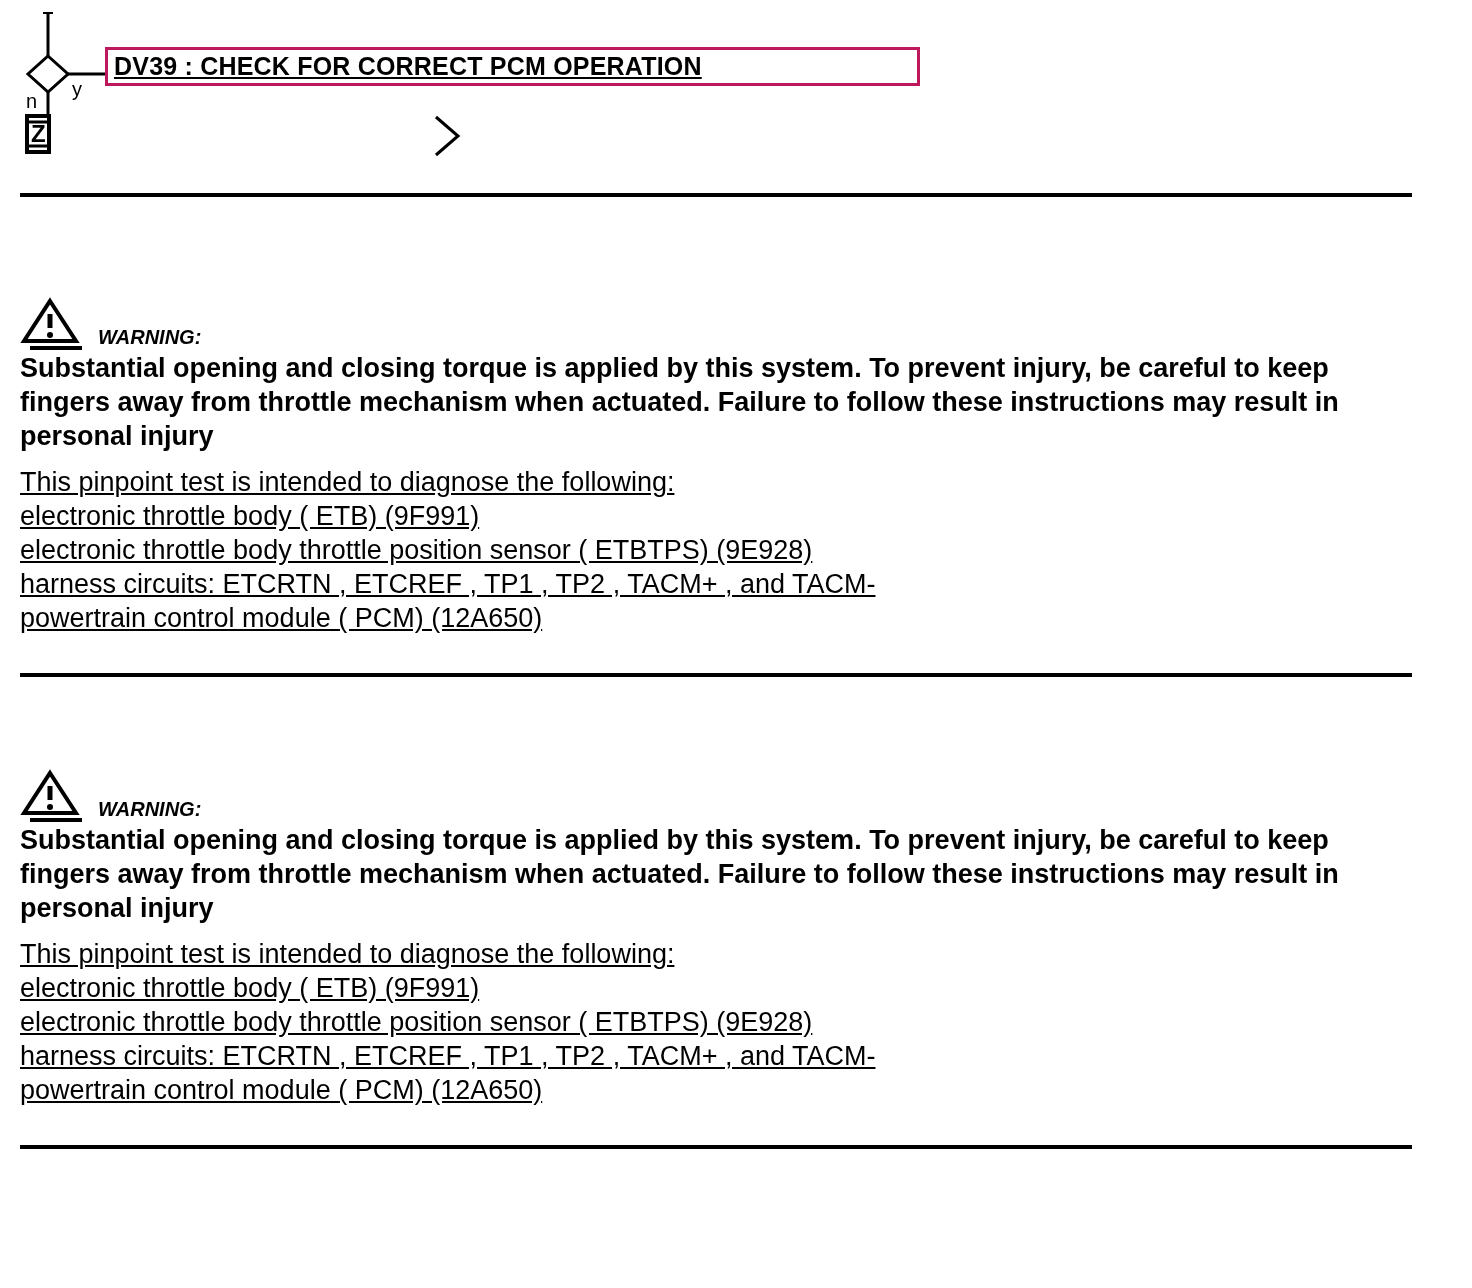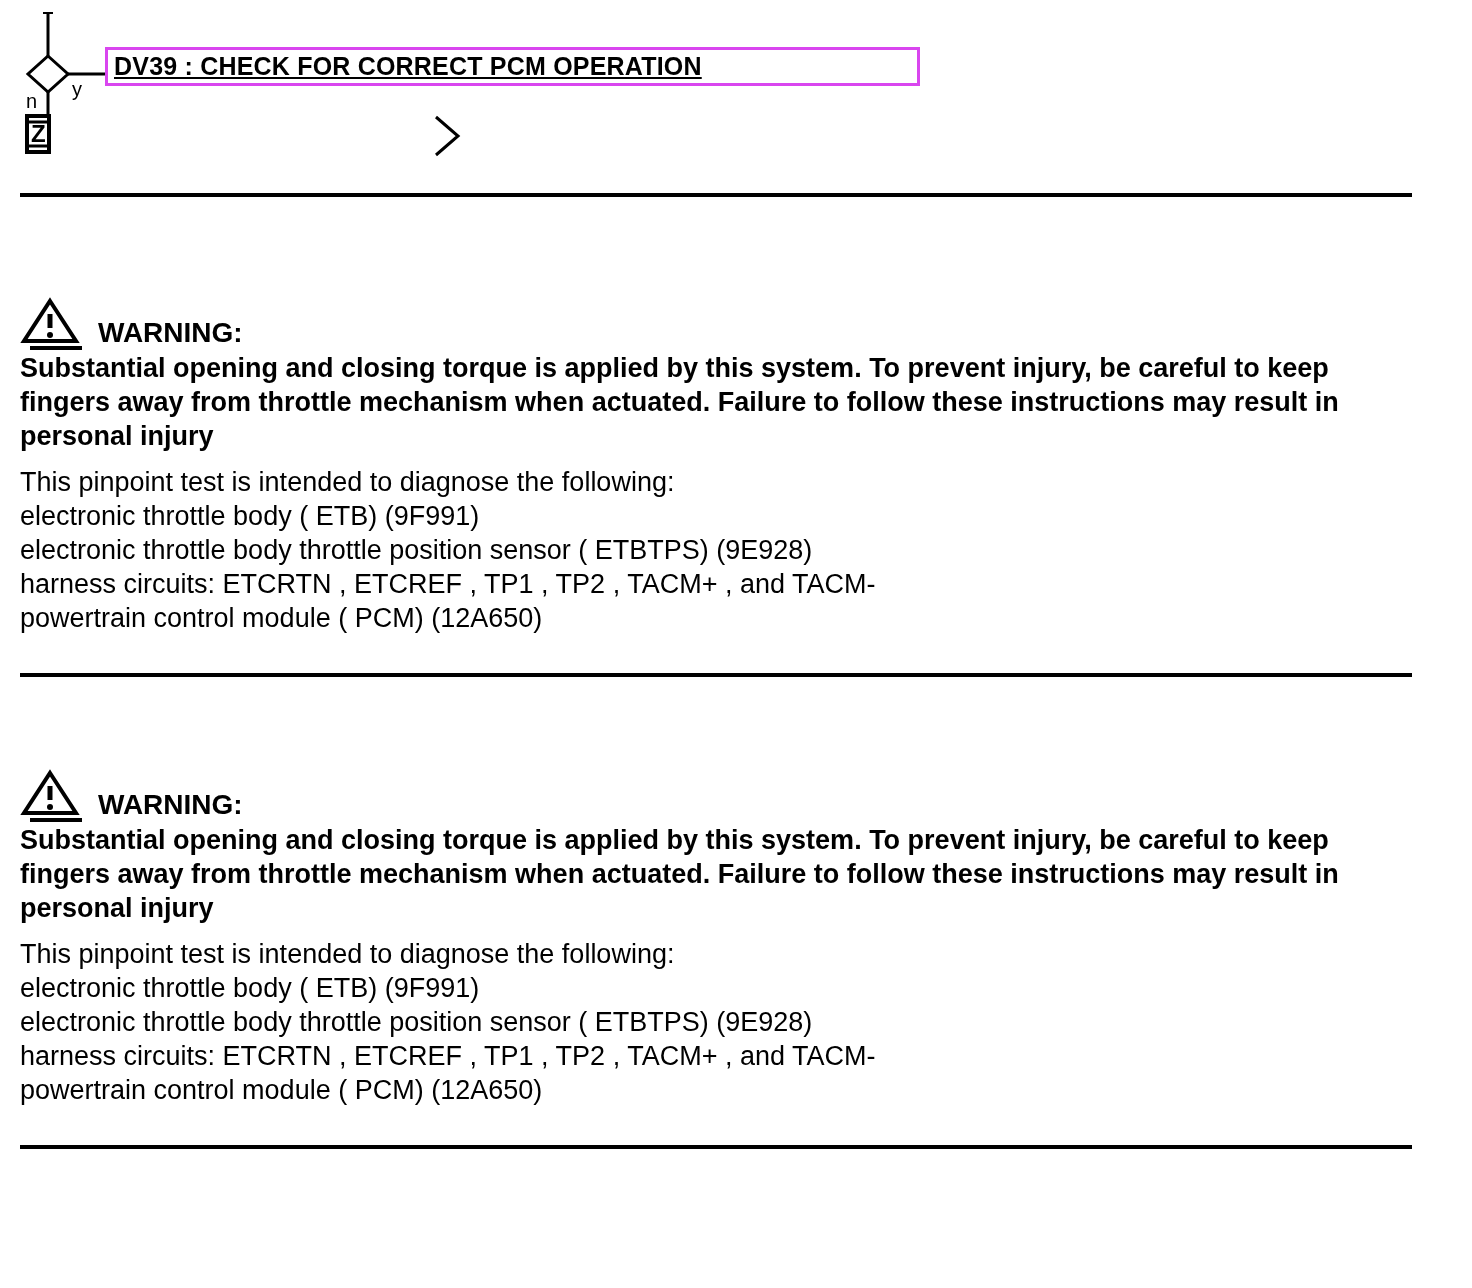--- a/index.html
+++ b/index.html
@@ -15,21 +15,21 @@
   .top-area { position: relative; height: 197px; }
 
   .flow-glyph { position: absolute; left: 10px; top: 4px; }
 
   .header-box {
     position: absolute;
     left: 105px;
     top: 47px;
     width: 815px;
     height: 39px;
-    border: 3px solid #d946ef;
+    border: 3px solid #be185d;
     display: flex;
     align-items: center;
     padding-left: 6px;
     background: #ffffff;
   }
   .header-box .title {
     font-size: 25px;
     font-weight: bold;
     text-decoration: underline;
     letter-spacing: 0.2px;
@@ -52,38 +52,39 @@
 
   
   .content { padding: 0 20px 0 20px; }
 
   .warning-row {
     display: flex;
     align-items: flex-end;
     gap: 14px;
   }
   .warning-label {
-    font-size: 28px;
+    font-size: 20px;
     font-weight: bold;
     padding-bottom: 2px;
+    font-style: italic;
   }
 
   .bold-para {
     font-size: 27px;
     font-weight: bold;
     line-height: 34px;
     max-width: 1385px;
   }
 
   .diag-block {
     margin-top: 12px;
     font-size: 27px;
     line-height: 34px;
   }
-  .diag-line { white-space: nowrap; }
+  .diag-line { white-space: nowrap; text-decoration: underline; }
 
   .sec-1 { margin-top: 100px; }
   .rule-mid { margin-top: 38px; }
   .sec-2 { margin-top: 92px; }
   .rule-bottom { margin-top: 38px; }
 
   svg { display: block; }
 </style>
 </head>
 <body>

